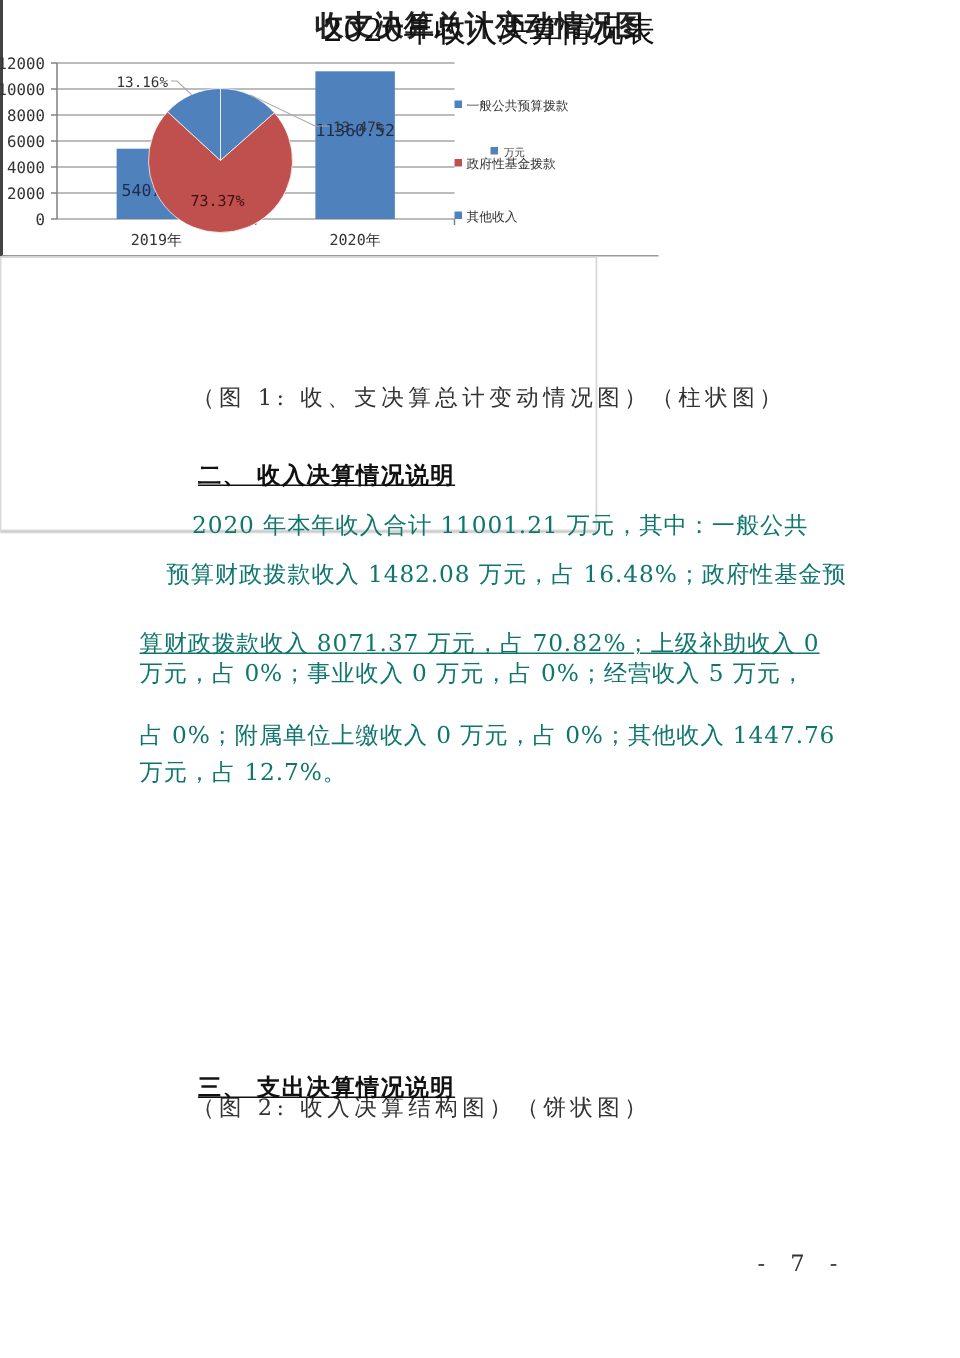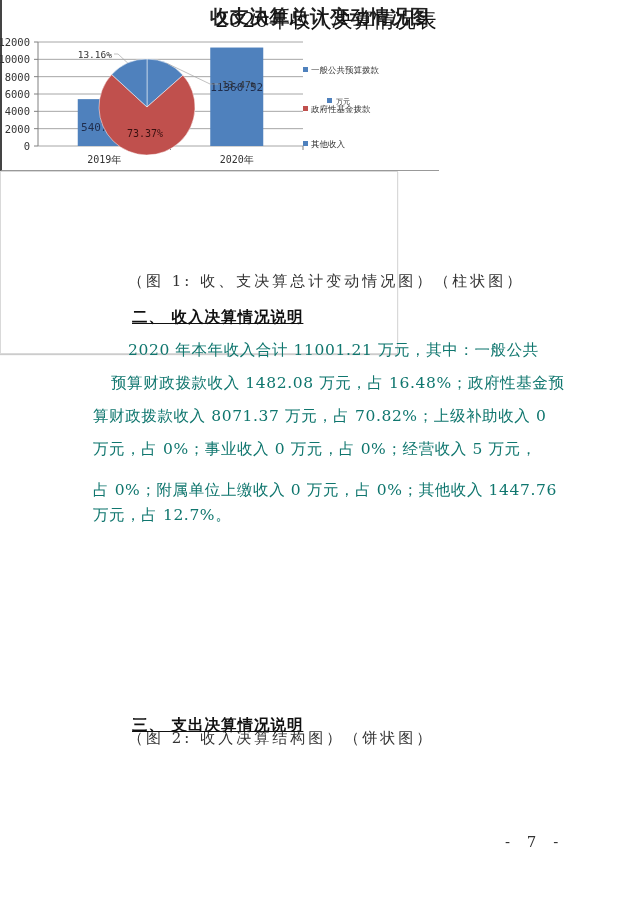--- a/index.html
+++ b/index.html
@@ -51,26 +51,26 @@
       <line x1="170.5" x2="170.5" y1="146" y2="150" stroke="#808080"></line>
       <rect x="210.25" y="47.542159999999996" width="53" height="98.45784" fill="#4f81bd"></rect>
       <text x="236.75" y="90.77108" text-anchor="middle" font-size="11" fill="#1f2d4d">11360.52</text>
       <text x="236.75" y="163" text-anchor="middle" font-size="10" fill="#333">2020年</text>
       <line x1="303" x2="303" y1="146" y2="150" stroke="#808080"></line>
       <rect x="327" y="98" width="5" height="5" fill="#4f81bd"></rect>
       <text x="336" y="104" font-size="7" fill="#333">万元</text>
     </svg>
 </div>
 
-<div class="caption" style="top:272px;">（图 1:  收、支决算总计变动情况图）（柱状图）</div>
+<div class="caption" style="top:256px;">（图 1:  收、支决算总计变动情况图）（柱状图）</div>
 <div class="heading" style="top:307px;">二、 收入决算情况说明</div>
 
 <div class="line" style="top:340px;left:128px;">2020 年本年收入合计 11001.21 万元，其中：一般公共</div>
 <div class="line" style="top:373px;left:93px;margin-left:18px;">预算财政拨款收入 1482.08 万元，占 16.48%；政府性基金预</div>
-<div class="line" style="top:406px;left:93px;">算财政拨款收入 8071.37 万元，占 70.82%；上级补助收入 0</div>
+<div class="line" style="top:419px;left:93px;text-decoration:underline;">算财政拨款收入 8071.37 万元，占 70.82%；上级补助收入 0</div>
 <div class="line" style="top:439px;left:93px;">万元，占 0%；事业收入 0 万元，占 0%；经营收入 5 万元，</div>
 <div class="line" style="top:480px;left:93px;">占 0%；附属单位上缴收入 0 万元，占 0%；其他收入 1447.76</div>
 <div class="line" style="top:505px;left:93px;">万元，占 12.7%。</div>
 
 <div id="pie-frame">
   <div class="chart-title-pie">2020年收入决算情况表</div>
   <svg id="pie-svg" width="396" height="181" style="position:absolute;left:0;top:0;">
       <path d="M147,107 L147,59 A48,48 0 0 1 182.94543332526794,75.18921844627647 Z" fill="#4f81bd" stroke="#ffffff" stroke-width="0.5"></path>
       <path d="M147,107 L182.94543332526794,75.18921844627647 A48,48 0 1 1 111.68095231645452,74.49515619592303 Z" fill="#c0504d" stroke="#ffffff" stroke-width="0.5"></path>
       <path d="M147,107 L111.68095231645452,74.49515619592303 A48,48 0 0 1 147.00000000000003,59 Z" fill="#4f81bd" stroke="#ffffff" stroke-width="0.5"></path>

